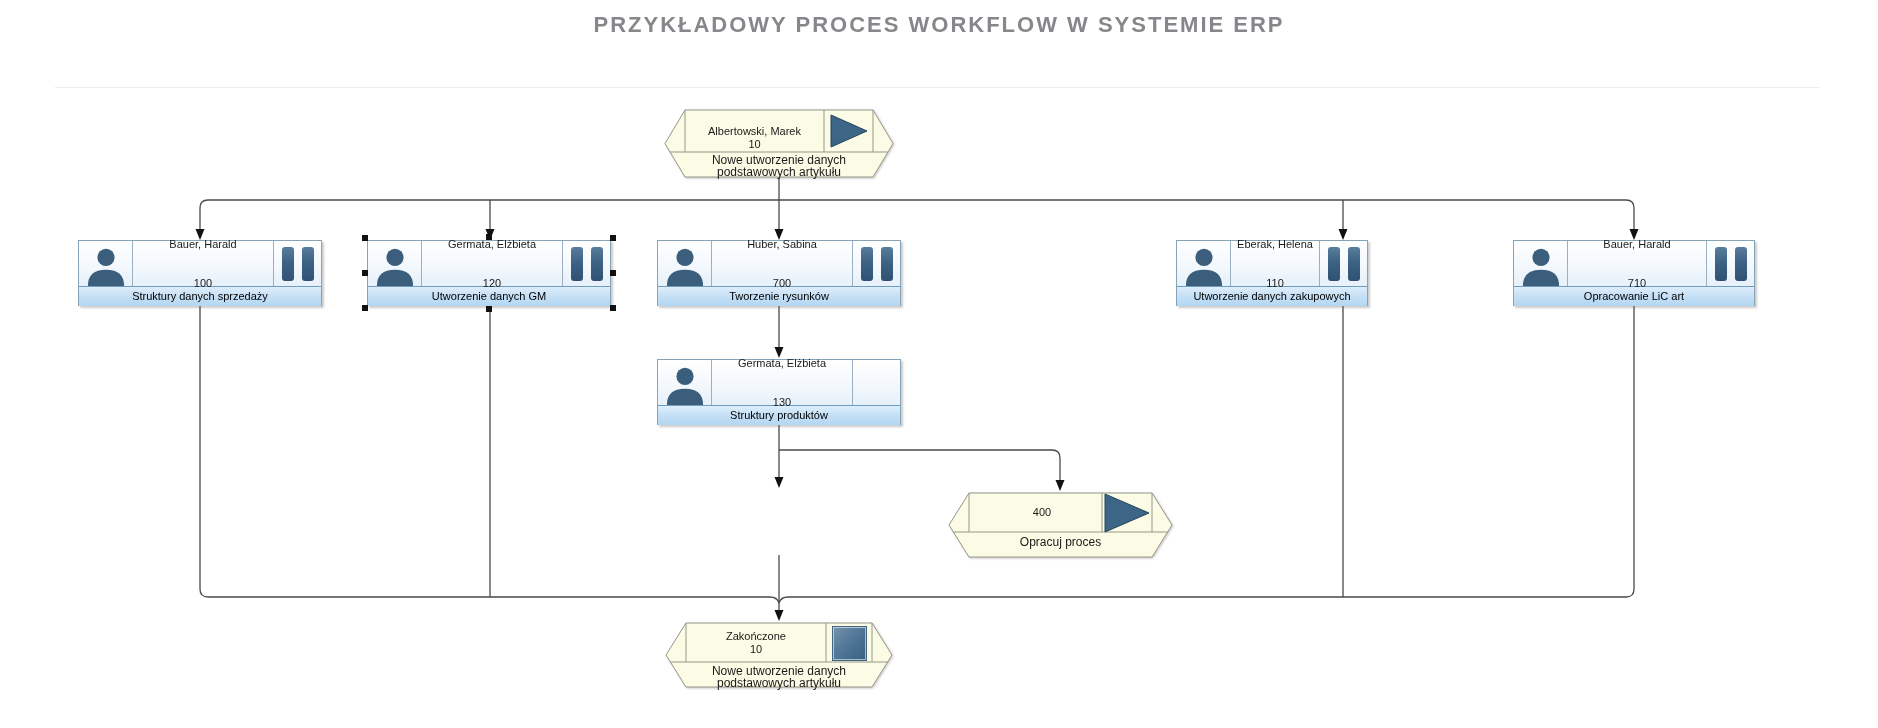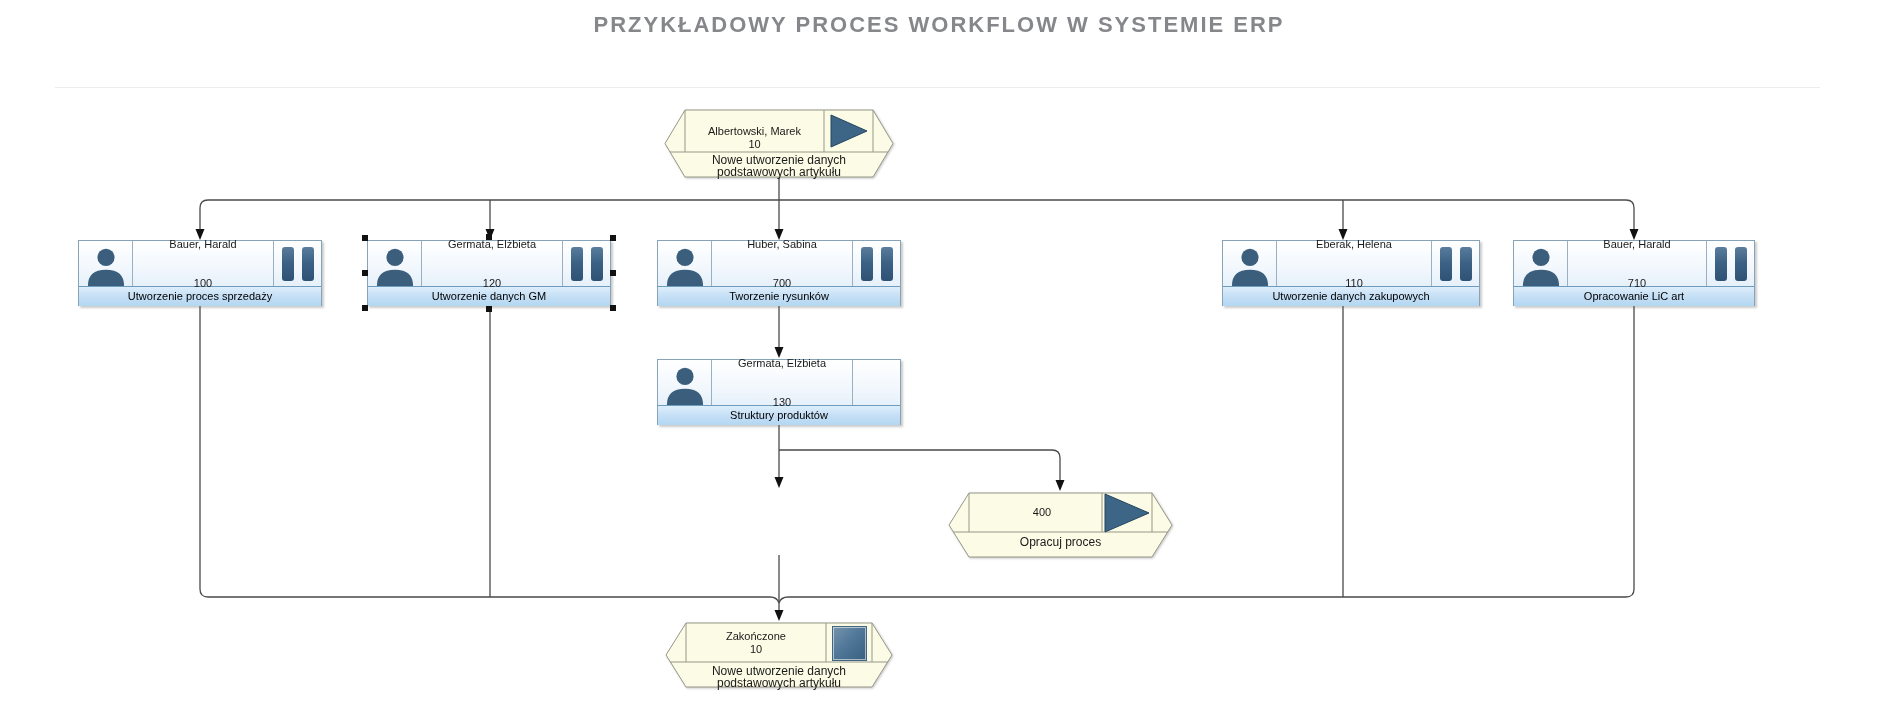--- a/index.html
+++ b/index.html
@@ -118,21 +118,21 @@
       </div>
       <div class="cell name">
         <span>Bauer, Harald</span>
         <span>100</span>
       </div>
       <div class="cell status">
           <span class="pbar"></span>
           <span class="pbar"></span>
         </div>
     </div>
-    <div class="task-label">Utworzenie proces sprzedaży</div>
+    <div class="task-label">Struktury danych sprzedaży</div>
   </div>
 
   <div class="task" style="left:367px;top:240px;width:244px">
     <i class="hdl tl"></i>
     <i class="hdl tm"></i>
     <i class="hdl tr"></i>
     <i class="hdl ml"></i>
     <i class="hdl mr"></i>
     <i class="hdl bl"></i>
     <i class="hdl bm"></i>
@@ -169,21 +169,21 @@
         <span>700</span>
       </div>
       <div class="cell status">
           <span class="pbar"></span>
           <span class="pbar"></span>
         </div>
     </div>
     <div class="task-label">Tworzenie rysunków</div>
   </div>
 
-  <div class="task" style="left:1222px;top:240px;width:258px">
+  <div class="task" style="left:1176px;top:240px;width:192px">
     <div class="task-top">
       <div class="cell person">
         <svg width="44" height="40" viewBox="0 0 44 42">
             <circle cx="22" cy="12" r="9" fill="#3b5e7d"></circle>
             <path d="M3 42 Q3 25 22 25 Q41 25 41 42 Z" fill="#3b5e7d"></path>
           </svg>
       </div>
       <div class="cell name">
         <span>Eberak, Helena</span>
         <span>110</span>

